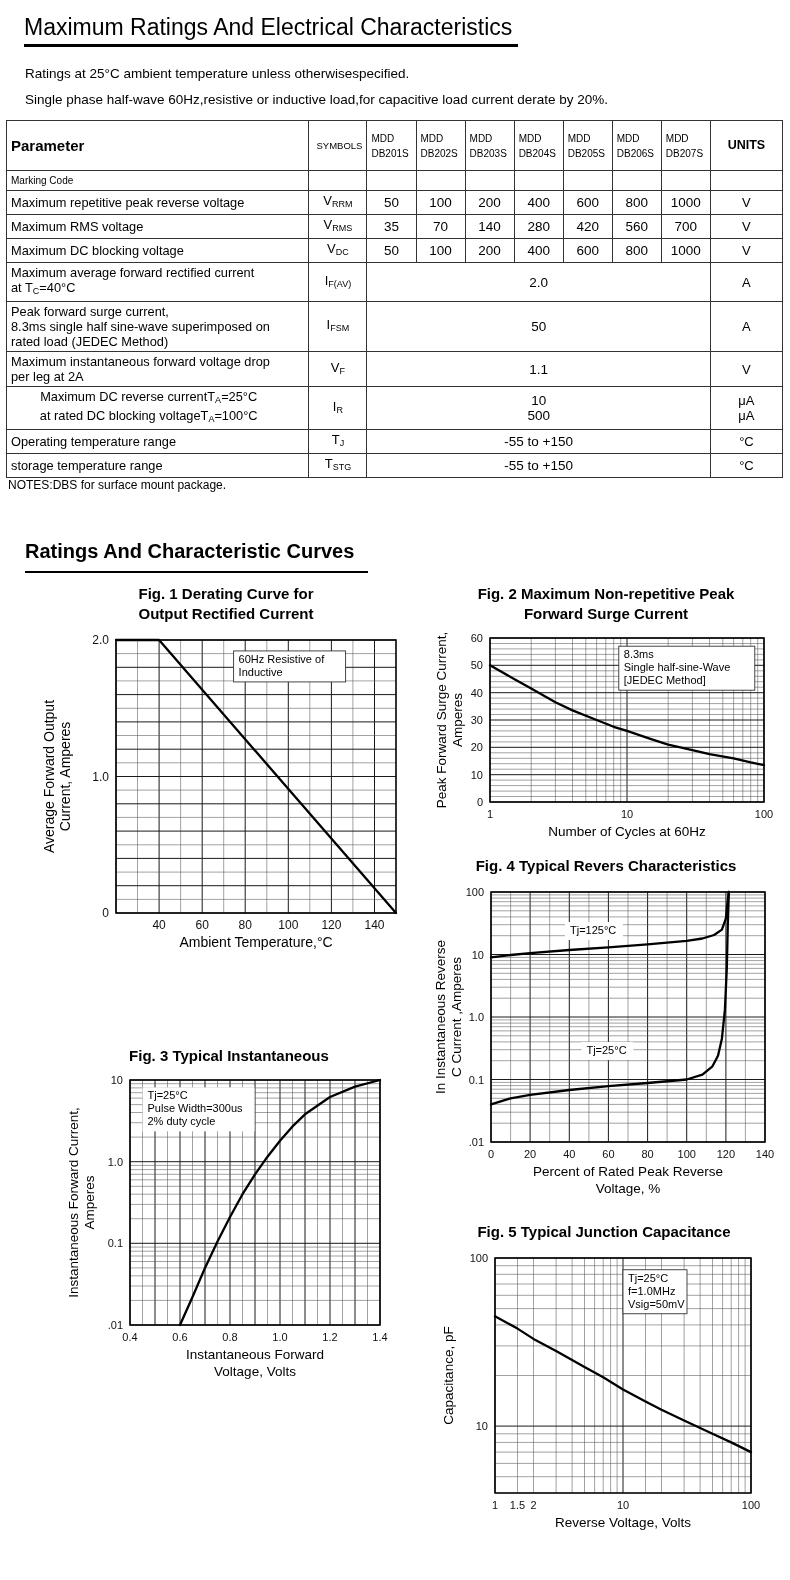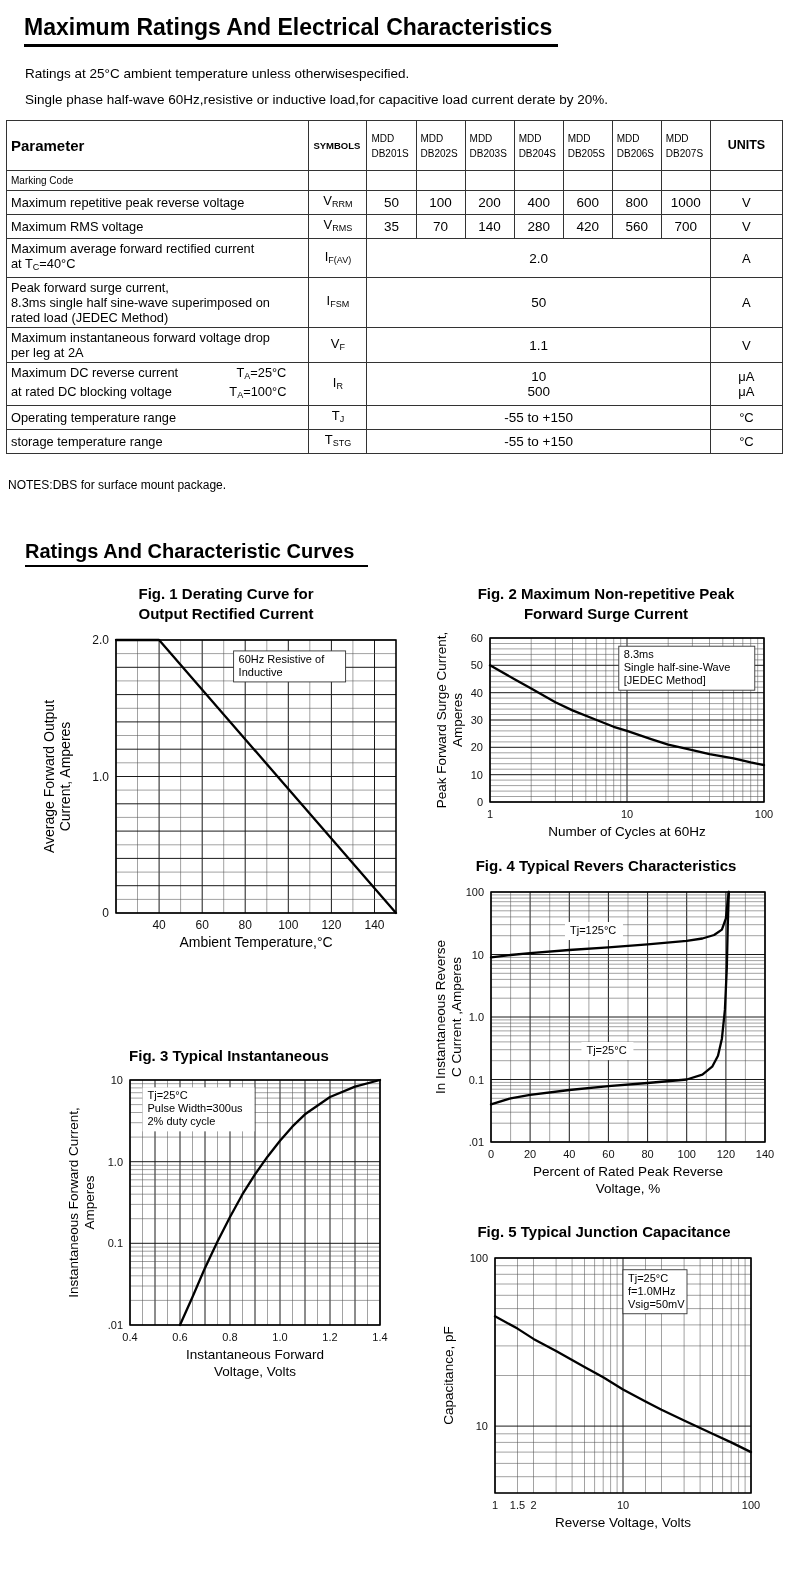--- a/index.html
+++ b/index.html
@@ -1,41 +1,41 @@
 <!DOCTYPE html>
 <html><head>
 <meta charset="utf-8">
 <style>
   *{margin:0;padding:0;box-sizing:border-box}
   html,body{background:#fff}
   body{font-family:"Liberation Sans",sans-serif;color:#000}
   #page{position:relative;width:790px;height:1580px;background:#fff;overflow:hidden}
   .abs{position:absolute}
-  #main-title{left:24px;top:14px;font-size:23px;font-weight:bold;border-bottom:3px solid #000;padding-bottom:3px;padding-right:6px}
+  #main-title{left:24px;top:14px;font-size:23px;font-weight:normal;border-bottom:3px solid #000;padding-bottom:3px;padding-right:6px}
   .note{left:25px;font-size:13.5px}
   #note1{top:66px}
   #note2{top:92px}
   #ratings-table{left:6px;top:120px;width:777px;border-collapse:collapse;font-size:13px}
   #ratings-table th,#ratings-table td{border:1px solid #333;padding:2px 4px;line-height:15px;vertical-align:middle}
   .param-h{height:50px;text-align:left;font-size:15px;font-weight:bold}
-  .sym-h{font-size:9.5px;font-weight:bold;text-align:left}
+  .sym-h{font-size:9.5px;font-weight:normal;text-align:right}
   .model-h{font-size:10px;font-weight:normal;text-align:left;line-height:13px}
   .units-h{font-size:12.5px;text-align:center}
   .mk-row th{height:19px;font-weight:normal}
   .marking{font-size:10px;text-align:left;padding-left:5px}
   .param-cell{font-size:12.8px;text-align:left;padding-left:5px}
   .sym-cell{text-align:center;font-size:13px}
   .val-cell{text-align:center;font-size:13.5px}
   .span-cell{text-align:center;font-size:13.5px}
   .unit-cell{text-align:center;font-size:13px}
   tr.airy td{padding-top:8px;padding-bottom:8px}
-  .cond-line{display:flex;justify-content:space-between;padding-right:18px}
+  .cond-line{display:flex;justify-content:center;padding-right:18px}
   .sub{font-size:9px;vertical-align:-2px}
   #table-note{left:8px;top:478px;font-size:12px}
-  #section2{left:25px;top:540px;font-size:20px;font-weight:bold;border-bottom:2.5px solid #000;padding-bottom:2px;padding-right:14px}
+  #section2{left:25px;top:540px;font-size:20px;font-weight:bold;border-bottom:2.5px solid #000;padding-bottom:8px;padding-right:14px}
   .fig{position:absolute}
   .fig-title{font-weight:bold;font-size:15px;text-align:center;line-height:20px;margin-bottom:6px}
   .fig-chart{display:flex;justify-content:center}
   svg text{font-family:"Liberation Sans",sans-serif}
 </style>
 </head>
 <body>
 
 <div id="page">
 
@@ -129,20 +129,36 @@
           <td class="val-cell">70</td>
           <td class="val-cell">140</td>
           <td class="val-cell">280</td>
           <td class="val-cell">420</td>
           <td class="val-cell">560</td>
           <td class="val-cell">700</td>
           <td class="unit-cell">
             <div>V</div>
           </td>
         </tr>
+        <tr>
+          <td class="param-cell">
+            <div>Maximum DC blocking voltage</div>
+          </td>
+          <td class="sym-cell">V<span class="sub">DC</span></td>
+          <td class="val-cell">50</td>
+          <td class="val-cell">100</td>
+          <td class="val-cell">200</td>
+          <td class="val-cell">400</td>
+          <td class="val-cell">600</td>
+          <td class="val-cell">800</td>
+          <td class="val-cell">1000</td>
+          <td class="unit-cell">
+            <div>V</div>
+          </td>
+        </tr>
         <tr class="airy">
           <td class="param-cell">
             <div>Maximum average forward rectified current</div>
             <div>at T<span class="sub">C</span>=40°C</div>
           </td>
           <td class="sym-cell">I<span class="sub">F(AV)</span></td>
           <td colspan="7" class="span-cell">
             <div>2.0</div>
           </td>
           <td class="unit-cell">

